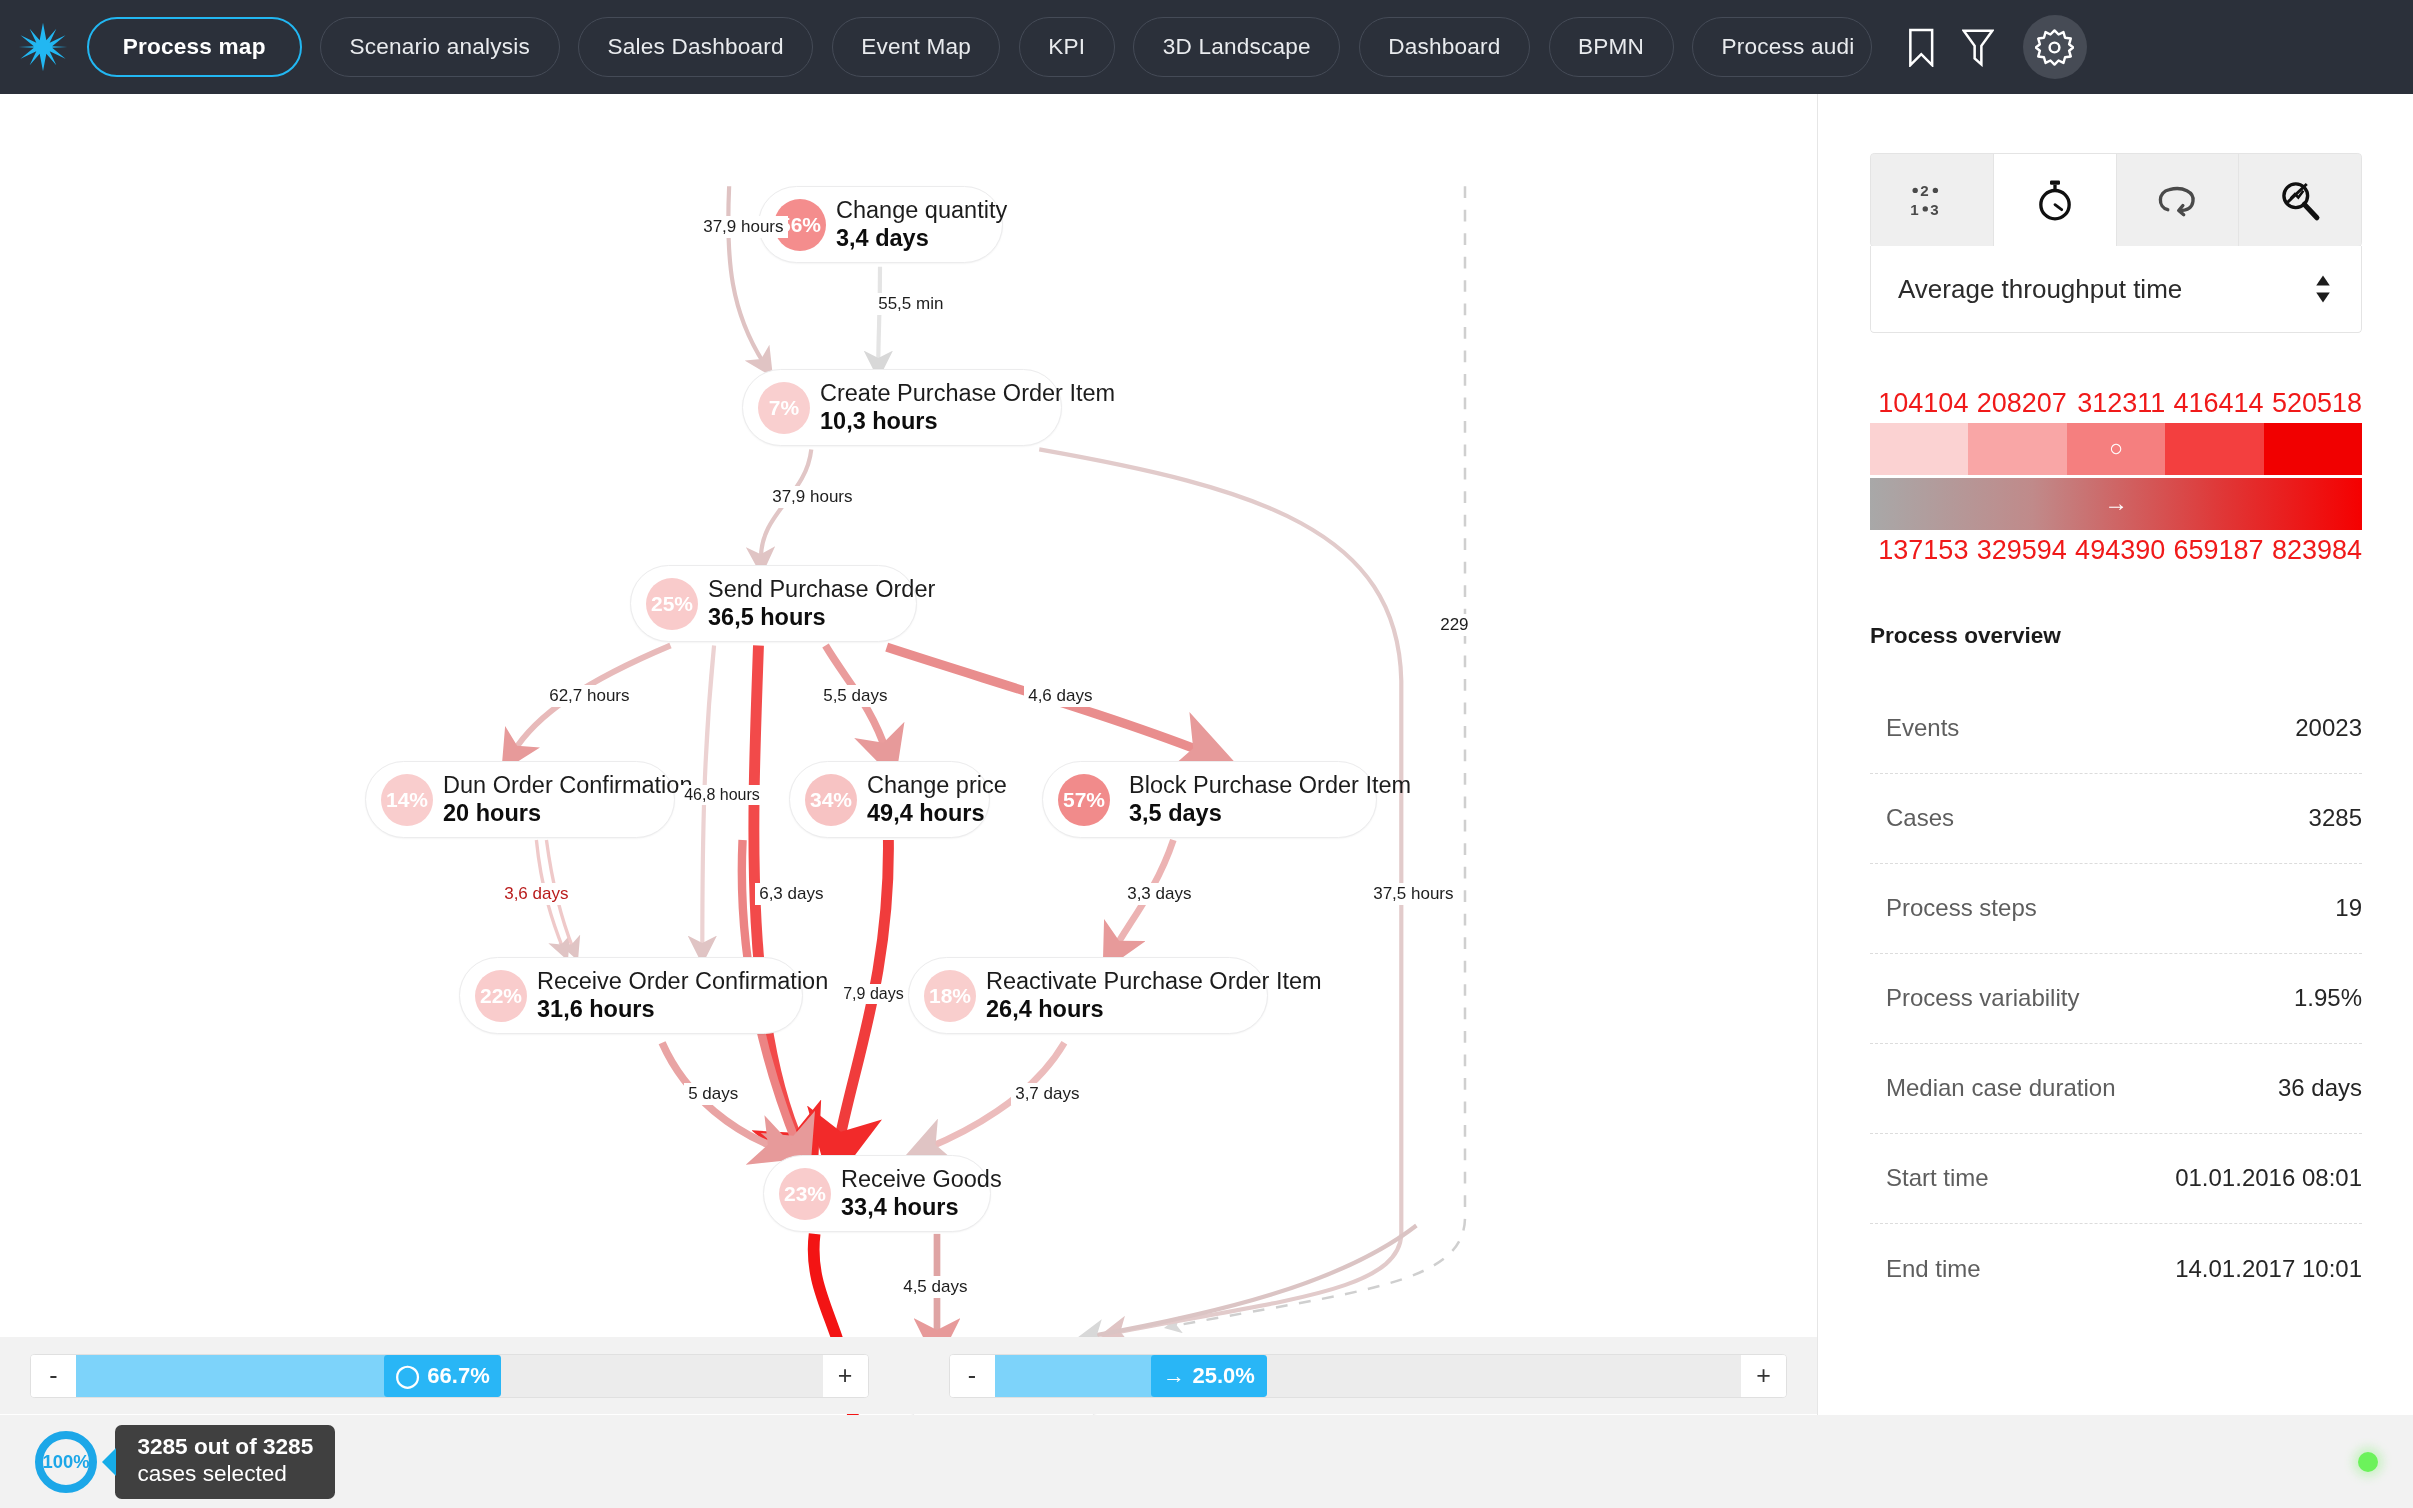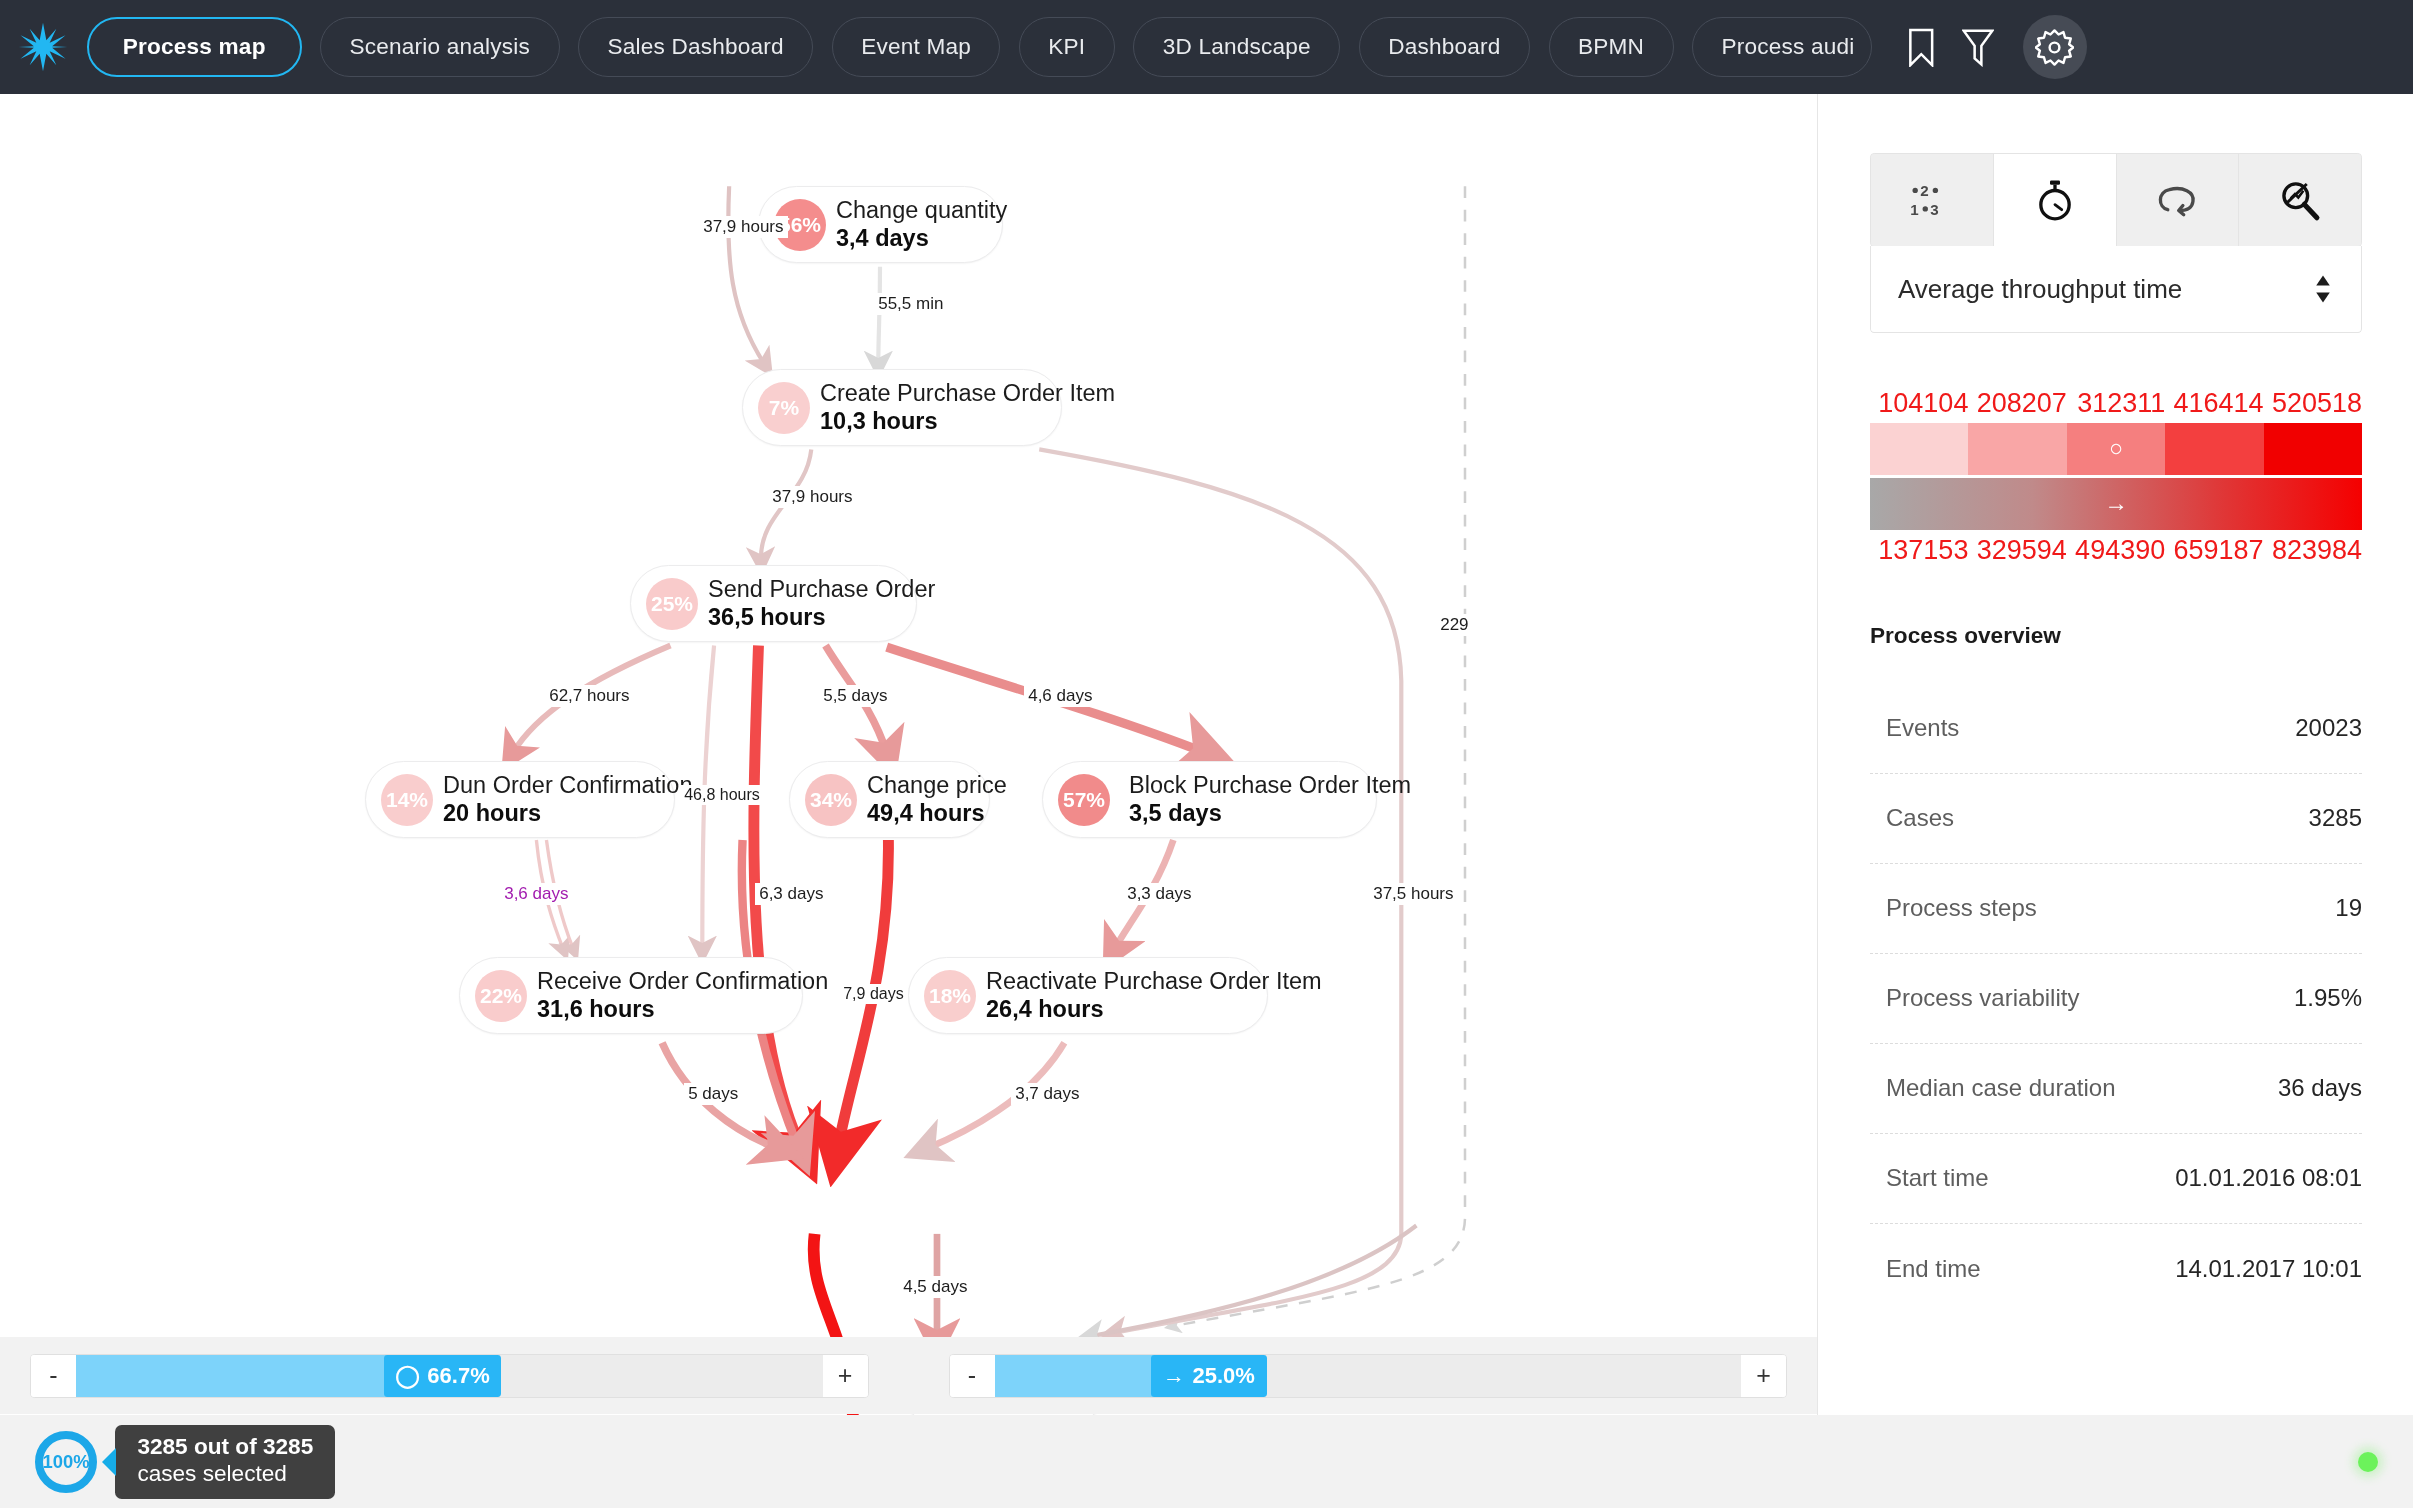--- a/index.html
+++ b/index.html
@@ -62,21 +62,21 @@
     flex: 0 0 auto; margin-right: 10px;
   }
   .node .txt { display: flex; flex-direction: column; justify-content: center; }
   .node .name { font-size: 23.5px; color: #1c1c1c; line-height: 1.12; white-space: nowrap; }
   .node .dur  { font-size: 23.5px; color: #0d0d0d; font-weight: bold; line-height: 1.2; white-space: nowrap; }
 
   .edge-label {
     position: absolute; font-size: 17px; color: #1d1d1d;
     background: #ffffff; padding: 0.8px 4.2px; white-space: nowrap;
   }
-  .edge-label.blue { color: #a21caf; }
+  .edge-label.blue { color: #b91c1c; }
   .edge-label.small { font-size: 16px; }
 
   
   #sliderbar {
     position: absolute; left: 0; top: 1337px; width: 1817px; height: 77px;
     display: flex; align-items: center; padding: 0 30px; gap: 80px;
     background: #f2f2f2;
   }
   .slider {
     flex: 1 1 0; height: 44px; background: #ffffff;
@@ -333,20 +333,27 @@
     <div class="txt">
       <div class="name">Receive Order Confirmation</div>
       <div class="dur">31,6 hours</div>
     </div>
   </div>
   <div class="node" id="n7" style="left: 908px; top: 863px; width: 360px;">
     <div class="badge" style="background: rgb(249, 206, 205);">18%</div>
     <div class="txt">
       <div class="name">Reactivate Purchase Order Item</div>
       <div class="dur">26,4 hours</div>
+    </div>
+  </div>
+  <div class="node" id="n8" style="left: 763px; top: 1061px; width: 228px;">
+    <div class="badge" style="background: rgb(249, 204, 204);">23%</div>
+    <div class="txt">
+      <div class="name">Receive Goods</div>
+      <div class="dur">33,4 hours</div>
     </div>
   </div>
   <div class="node" id="n9" style="left: 898px; top: 1252px; width: 211px;">
     <div class="badge" style="background: rgb(248, 201, 201);">37%</div>
     <div class="txt">
       <div class="name">Scan Invoice</div>
       <div class="dur">53,7 hours</div>
     </div>
   </div>
 

